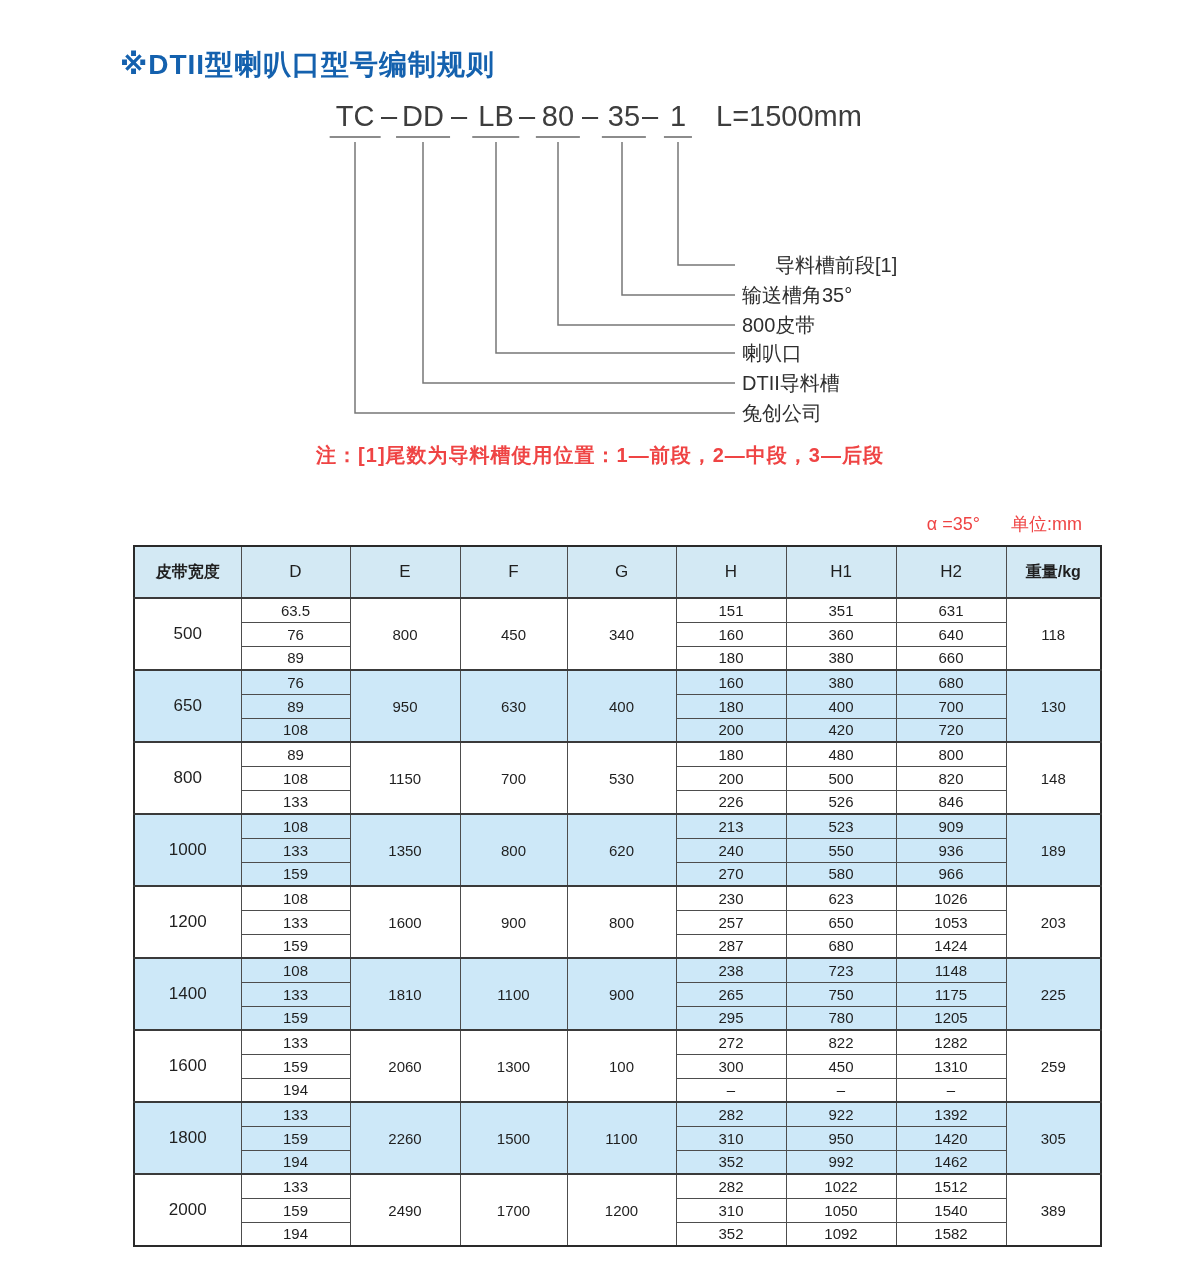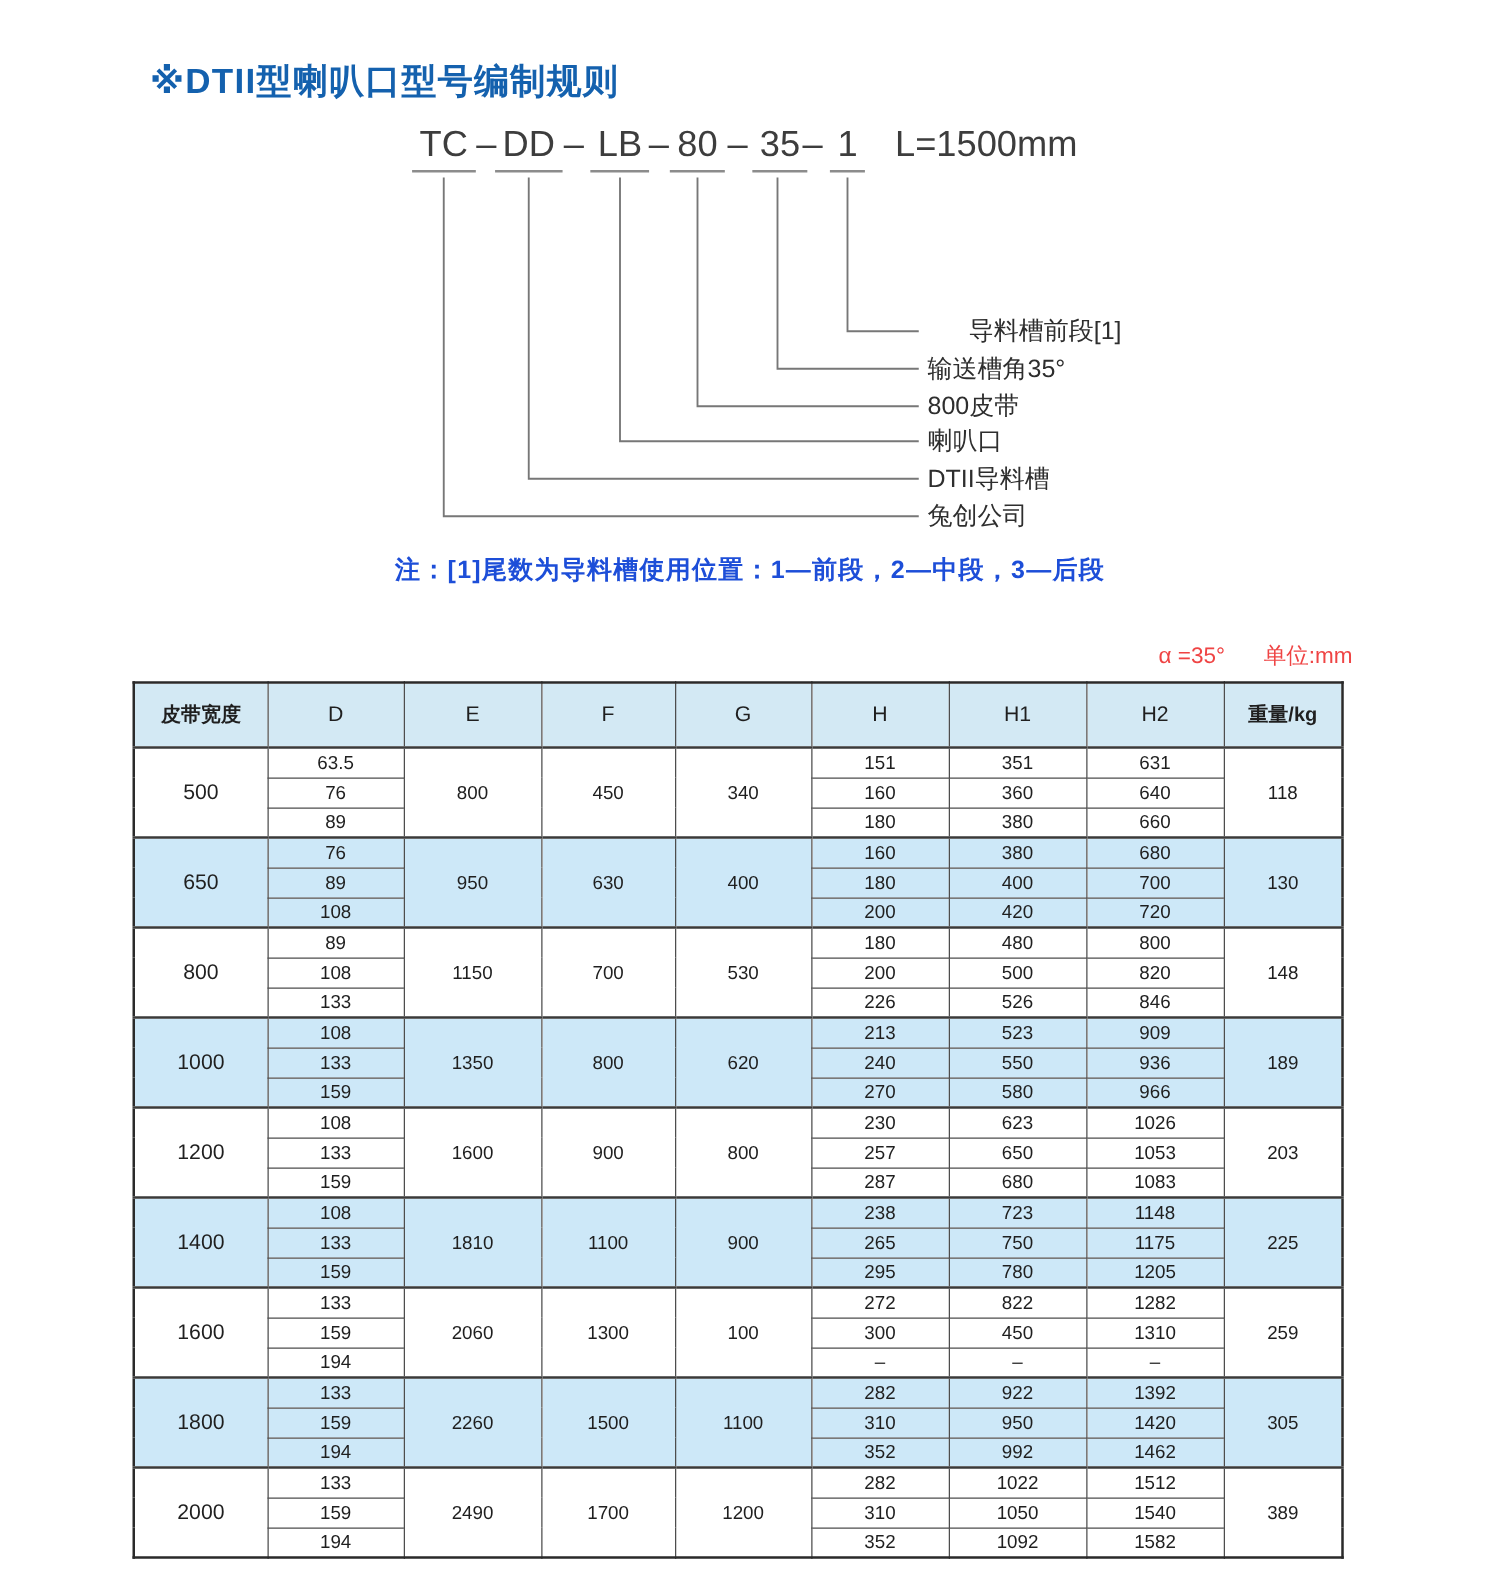--- a/index.html
+++ b/index.html
@@ -19,24 +19,24 @@
   #diagram svg { position:absolute; left:0; top:0; }
   .code-seg, .code-dash, .code-suffix {
     position:absolute; top:100px; font-size:29px; color:#3d3d3d; white-space:nowrap;
   }
   .code-seg { transform:translateX(-50%); border-bottom:2px solid #8c8c8c; padding:0 6px 3px 6px; }
   .code-dash { transform:translateX(-50%); }
   .code-suffix { left:716px; }
   .callout-label { position:absolute; left:742px; transform:translateY(-50%);
     font-size:20px; color:#2e2e2e; white-space:nowrap; }
   .note-text { position:absolute; top:442px; left:0; width:1200px; text-align:center;
-    font-size:20px; font-weight:700; color:#1d4ed8; letter-spacing:1px; }
+    font-size:20px; font-weight:700; color:#ef4444; letter-spacing:1px; }
 
   
-  #param-table { position:absolute; left:106px; top:545px; width:967px;
+  #param-table { position:absolute; left:133px; top:545px; width:967px;
     border-collapse:collapse; table-layout:fixed;padding-left:34px; }
   #param-table th, #param-table td {
     border:1px solid #4d4d4d; text-align:center; vertical-align:middle;
     font-size:15px; color:#1f1f1f; overflow:hidden; }
   #param-table { border:2px solid #2a2a2a; }
   #param-table thead th { height:52px; background:#d3e9f4; font-size:17px; font-weight:400; }
   #param-table thead th.cjk { font-weight:700; font-size:16px; }
   #param-table tbody td { height:24px; background:#ffffff; }
   #param-table tbody tr.striped td { background:#cde8f8; }
   #param-table tbody td.belt { font-size:17px; }
@@ -218,21 +218,21 @@
         <tr>
           <td>133</td>
           <td>257</td>
           <td>650</td>
           <td>1053</td>
         </tr>
         <tr>
           <td>159</td>
           <td>287</td>
           <td>680</td>
-          <td>1083</td>
+          <td>1424</td>
         </tr>
         <tr class="striped group-start">
           <td rowspan="3" class="belt">1400</td>
           <td>108</td>
           <td rowspan="3">1810</td>
           <td rowspan="3">1100</td>
           <td rowspan="3">900</td>
           <td>238</td>
           <td>723</td>
           <td>1148</td>

